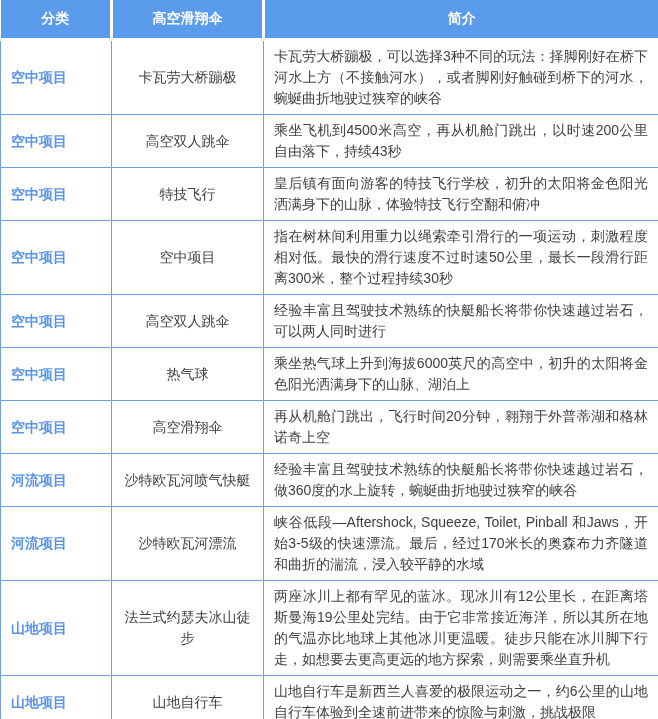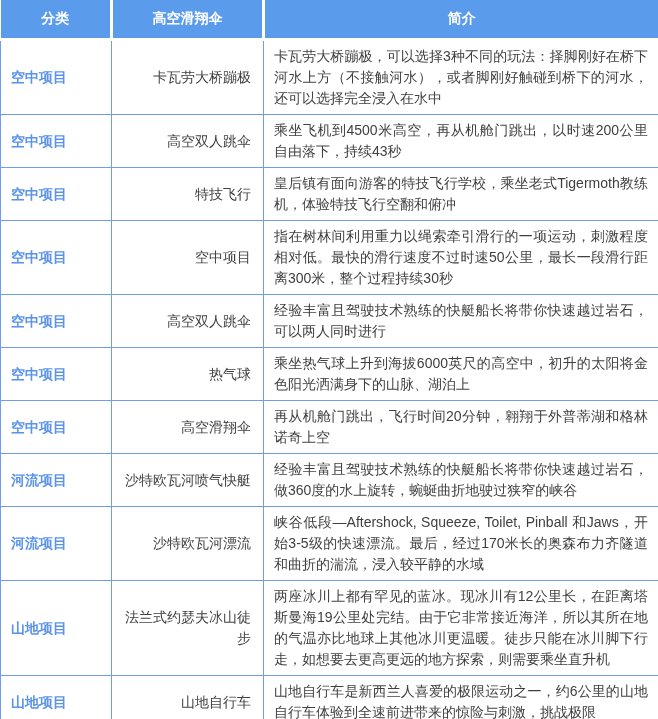--- a/index.html
+++ b/index.html
@@ -51,21 +51,21 @@
     vertical-align: middle;
     line-height: 21px;
     padding: 5px 10px;
     word-break: break-all;
   }
   td.cell-category {
     color: var(--category-text);
     font-weight: bold;
   }
   td.cell-name {
-    text-align: right;
+    text-align: center;
     padding: 5px 12px;
   }
   td.cell-desc {
     text-align: left;
     text-align: justify;
   }
 </style>
 </head>
 <body>
 
@@ -80,31 +80,31 @@
       <tr>
         <th>分类</th>
         <th>高空滑翔伞</th>
         <th>简介</th>
       </tr>
     </thead>
     <tbody>
         <tr>
     <td class="cell-category">空中项目</td>
     <td class="cell-name">卡瓦劳大桥蹦极</td>
-    <td class="cell-desc">卡瓦劳大桥蹦极，可以选择3种不同的玩法：择脚刚好在桥下河水上方（不接触河水），或者脚刚好触碰到桥下的河水，还可以选择完全浸入在水中</td>
+    <td class="cell-desc">卡瓦劳大桥蹦极，可以选择3种不同的玩法：择脚刚好在桥下河水上方（不接触河水），或者脚刚好触碰到桥下的河水，蜿蜒曲折地驶过狭窄的峡谷</td>
   </tr>
         <tr>
     <td class="cell-category">空中项目</td>
     <td class="cell-name">高空双人跳伞</td>
     <td class="cell-desc">乘坐飞机到4500米高空，再从机舱门跳出，以时速200公里自由落下，持续43秒</td>
   </tr>
         <tr>
     <td class="cell-category">空中项目</td>
     <td class="cell-name">特技飞行</td>
-    <td class="cell-desc">皇后镇有面向游客的特技飞行学校，乘坐老式Tigermoth教练机，体验特技飞行空翻和俯冲</td>
+    <td class="cell-desc">皇后镇有面向游客的特技飞行学校，初升的太阳将金色阳光洒满身下的山脉，体验特技飞行空翻和俯冲</td>
   </tr>
         <tr>
     <td class="cell-category">空中项目</td>
     <td class="cell-name">空中项目</td>
     <td class="cell-desc">指在树林间利用重力以绳索牵引滑行的一项运动，刺激程度相对低。最快的滑行速度不过时速50公里，最长一段滑行距离300米，整个过程持续30秒</td>
   </tr>
         <tr>
     <td class="cell-category">空中项目</td>
     <td class="cell-name">高空双人跳伞</td>
     <td class="cell-desc">经验丰富且驾驶技术熟练的快艇船长将带你快速越过岩石，可以两人同时进行</td>

